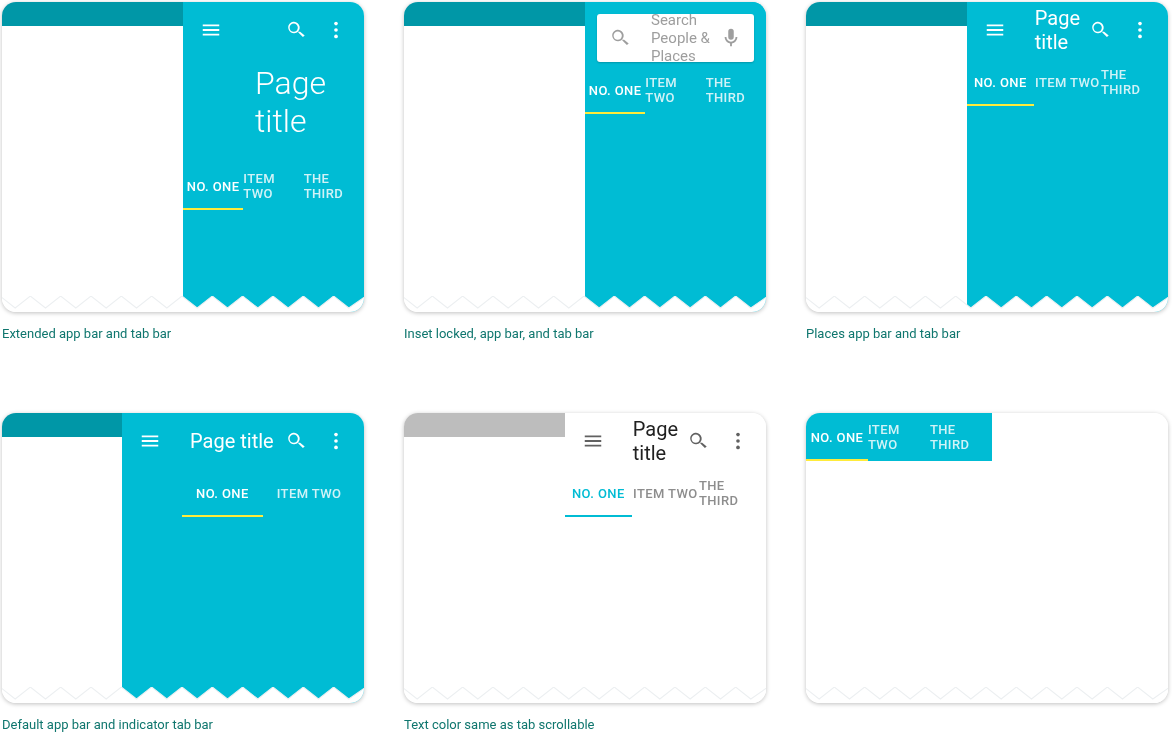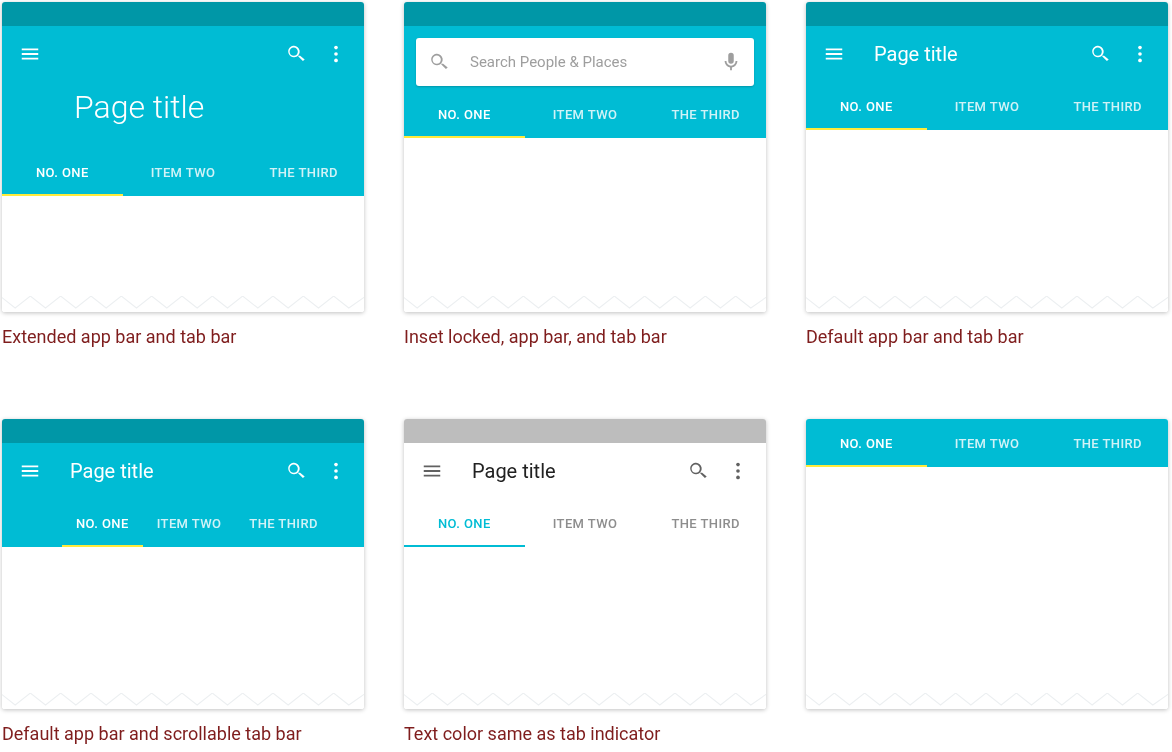--- a/index.html
+++ b/index.html
@@ -14,25 +14,25 @@
     grid-template-columns: 362px 362px 362px;
     column-gap: 40px;
     row-gap: 72px;
   }
   .cell { width: 362px; }
   .card {
     width: 362px;
     height: 310px;
     background: #ffffff;
     box-shadow: 0 1px 4px rgba(0,0,0,0.25);
-    border-radius: 3px;
+    border-radius: 14px;
     overflow: hidden;
     position: relative;
     display: flex;
-    flex-direction: column;
+    flex-direction: row;
   }
   .card.short { height: 290px; }
   .statusbar {
     height: 24px;
     background: #0097a7;
     width: 100%;
   }
   .statusbar.light { background: #bdbdbd; }
   .appbar {
     background: #00bcd4;
@@ -139,22 +139,22 @@
   }
   .torn {
     position: absolute;
     left: -2px; right: -2px; bottom: -2px;
     height: 18px;
     pointer-events: none;
   }
   .torn svg { width: 100%; height: 18px; display: block; }
 
   .caption {
-    font-size: 18px;
-    color: #7f1d1d;
+    font-size: 13px;
+    color: #0f766e;
     margin-top: 14px;
   }
 </style>
 </head>
 <body>
 
 <div class="grid">
 
   <div class="cell">
     <div class="card">
@@ -258,21 +258,21 @@
           <div class="tab">THE THIRD</div>
         </div>
       </div>
       <div class="content"></div>
       <div class="torn">
         <svg viewBox="0 0 362 18" preserveAspectRatio="none">
             <path fill="#ffffff" stroke="#eceff1" d="M0 0 L15 12 L30 0 L45 12 L60 0 L75 12 L90 0 L105 12 L120 0 L135 12 L150 0 L165 12 L180 0 L195 12 L210 0 L225 12 L240 0 L255 12 L270 0 L285 12 L300 0 L315 12 L330 0 L345 12 L362 0 L362 18 L0 18 Z"></path>
           </svg>
       </div>
     </div>
-    <div class="caption">Default app bar and tab bar</div>
+    <div class="caption">Places app bar and tab bar</div>
   </div>
 
   <div class="cell">
     <div class="card short">
       <div class="statusbar"></div>
       <div class="appbar">
         <div class="appbar-row">
           <div class="iconbtn">
             <svg viewBox="0 0 24 24">
                 <path d="M3 6h18v2H3V6zm0 5h18v2H3v-2zm0 5h18v2H3v-2z"></path>
@@ -298,21 +298,21 @@
           <div class="tab">THE THIRD</div>
         </div>
       </div>
       <div class="content"></div>
       <div class="torn">
         <svg viewBox="0 0 362 18" preserveAspectRatio="none">
             <path fill="#ffffff" stroke="#eceff1" d="M0 0 L15 12 L30 0 L45 12 L60 0 L75 12 L90 0 L105 12 L120 0 L135 12 L150 0 L165 12 L180 0 L195 12 L210 0 L225 12 L240 0 L255 12 L270 0 L285 12 L300 0 L315 12 L330 0 L345 12 L362 0 L362 18 L0 18 Z"></path>
           </svg>
       </div>
     </div>
-    <div class="caption">Default app bar and scrollable tab bar</div>
+    <div class="caption">Default app bar and indicator tab bar</div>
   </div>
 
   <div class="cell">
     <div class="card short">
       <div class="statusbar light"></div>
       <div class="appbar light">
         <div class="appbar-row" style="color:#616161">
           <div class="iconbtn">
             <svg viewBox="0 0 24 24">
                 <path d="M3 6h18v2H3V6zm0 5h18v2H3v-2zm0 5h18v2H3v-2z"></path>
@@ -338,21 +338,21 @@
           <div class="tab">THE THIRD</div>
         </div>
       </div>
       <div class="content"></div>
       <div class="torn">
         <svg viewBox="0 0 362 18" preserveAspectRatio="none">
             <path fill="#ffffff" stroke="#eceff1" d="M0 0 L15 12 L30 0 L45 12 L60 0 L75 12 L90 0 L105 12 L120 0 L135 12 L150 0 L165 12 L180 0 L195 12 L210 0 L225 12 L240 0 L255 12 L270 0 L285 12 L300 0 L315 12 L330 0 L345 12 L362 0 L362 18 L0 18 Z"></path>
           </svg>
       </div>
     </div>
-    <div class="caption">Text color same as tab indicator</div>
+    <div class="caption">Text color same as tab scrollable</div>
   </div>
 
   <div class="cell">
     <div class="card short">
       <div class="tabs">
         <div class="tab active">NO. ONE</div>
         <div class="tab">ITEM TWO</div>
         <div class="tab">THE THIRD</div>
       </div>
       <div class="content"></div>

